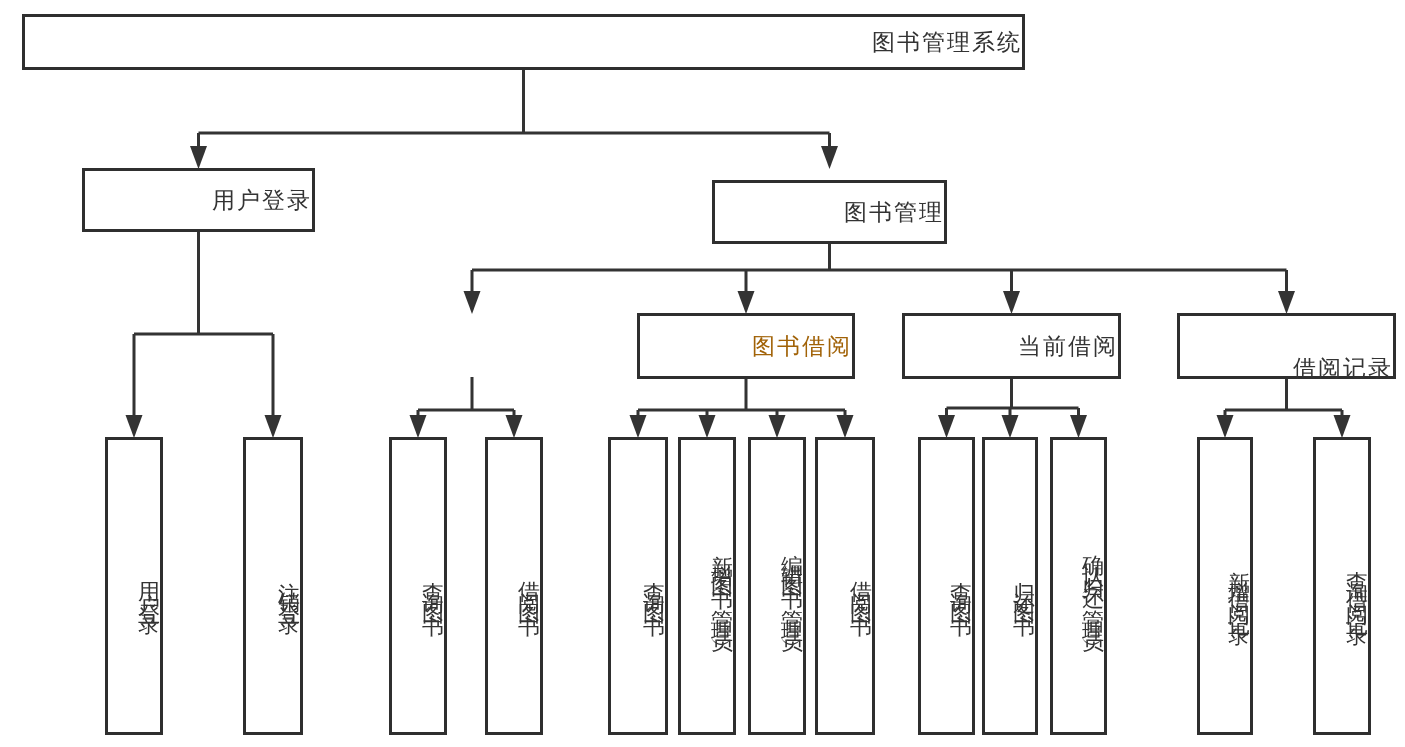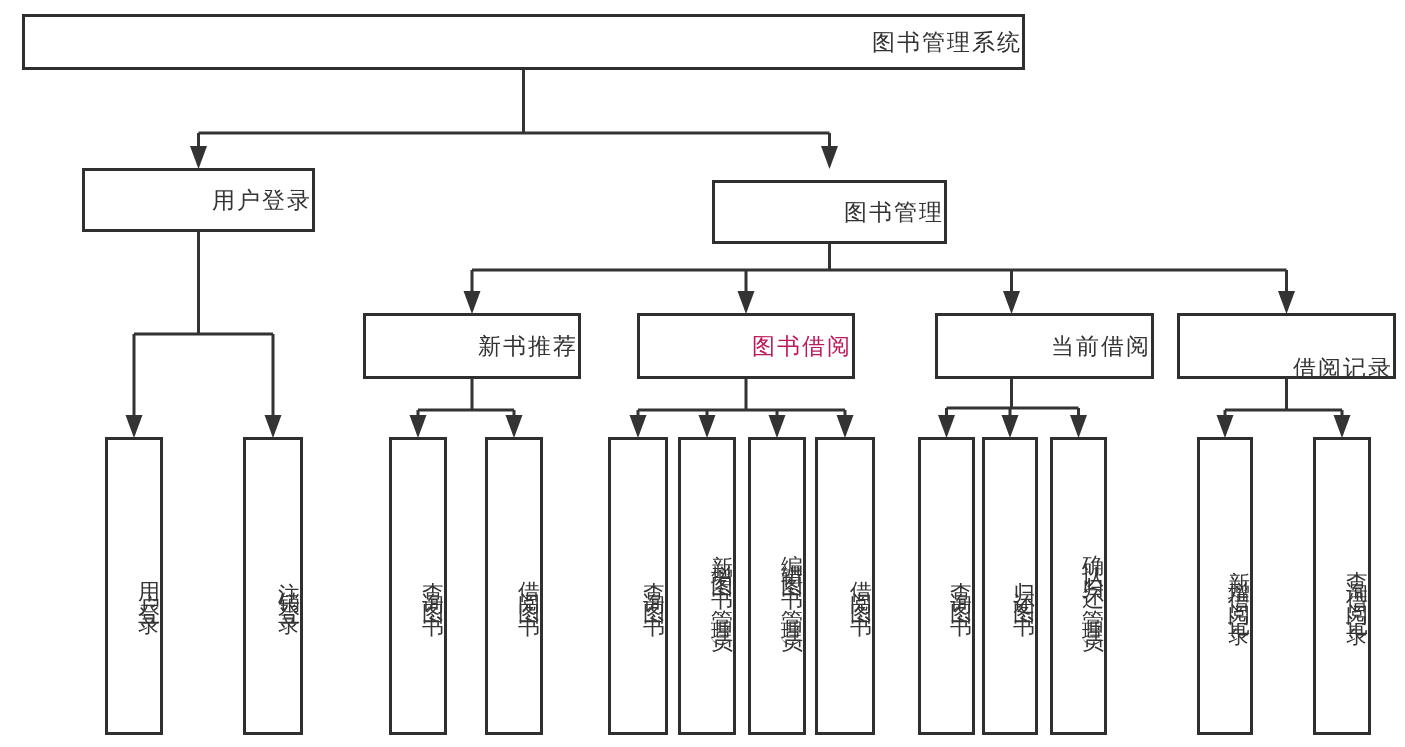--- a/index.html
+++ b/index.html
@@ -82,27 +82,24 @@
     </svg>
 <div class="node" style="left: 22px; top: 14px; width: 1003px; height: 56px; background: rgb(255, 255, 255); border-color: rgb(47, 47, 47);">
       <span class="node-label" style="color: rgb(51, 51, 51);">图书管理系统</span>
     </div>
     <div class="node" style="left: 82px; top: 168px; width: 233px; height: 64px; background: rgb(255, 255, 255); border-color: rgb(47, 47, 47);">
       <span class="node-label" style="color: rgb(51, 51, 51);">用户登录</span>
     </div>
     <div class="node" style="left: 712px; top: 168px; width: 235px; height: 64px; background: rgb(255, 255, 255); border-color: rgb(47, 47, 47); margin-top: 12px;">
       <span class="node-label" style="color: rgb(51, 51, 51);">图书管理</span>
     </div>
-    <div class="node" style="left: 363px; top: 313px; width: 218px; height: 66px; background: rgb(255, 255, 255); border-color: rgb(47, 47, 47);">
-      <span class="node-label" style="color: rgb(51, 51, 51);">新书推荐</span>
+    <div class="node" style="left: 637px; top: 313px; width: 218px; height: 66px; background: rgb(255, 255, 255); border-color: rgb(47, 47, 47);">
+      <span class="node-label" style="color: #a16207;">图书借阅</span>
     </div>
-    <div class="node" style="left: 637px; top: 313px; width: 218px; height: 66px; background: rgb(255, 255, 255); border-color: rgb(47, 47, 47);">
-      <span class="node-label" style="color: #be185d;">图书借阅</span>
-    </div>
-    <div class="node" style="left: 902px; top: 313px; width: 219px; height: 66px; background: rgb(255, 255, 255); border-color: rgb(47, 47, 47); margin-left: 33px;">
+    <div class="node" style="left: 902px; top: 313px; width: 219px; height: 66px; background: rgb(255, 255, 255); border-color: rgb(47, 47, 47);">
       <span class="node-label" style="color: rgb(51, 51, 51);">当前借阅</span>
     </div>
     <div class="node" style="left: 1177px; top: 313px; width: 219px; height: 66px; background: rgb(255, 255, 255); border-color: rgb(47, 47, 47);">
       <span class="node-label" style="color: rgb(51, 51, 51); margin-top: 44px;">借阅记录</span>
     </div>
     <div class="node vertical" style="left: 105px; top: 437px; width: 58px; height: 298px; background: rgb(255, 255, 255); border-color: rgb(47, 47, 47);">
       <span class="node-label" style="color: rgb(51, 51, 51);">用户登录</span>
     </div>
     <div class="node vertical" style="left: 243px; top: 437px; width: 60px; height: 298px; background: rgb(255, 255, 255); border-color: rgb(47, 47, 47);">
       <span class="node-label" style="color: rgb(51, 51, 51);">注销登录</span>

